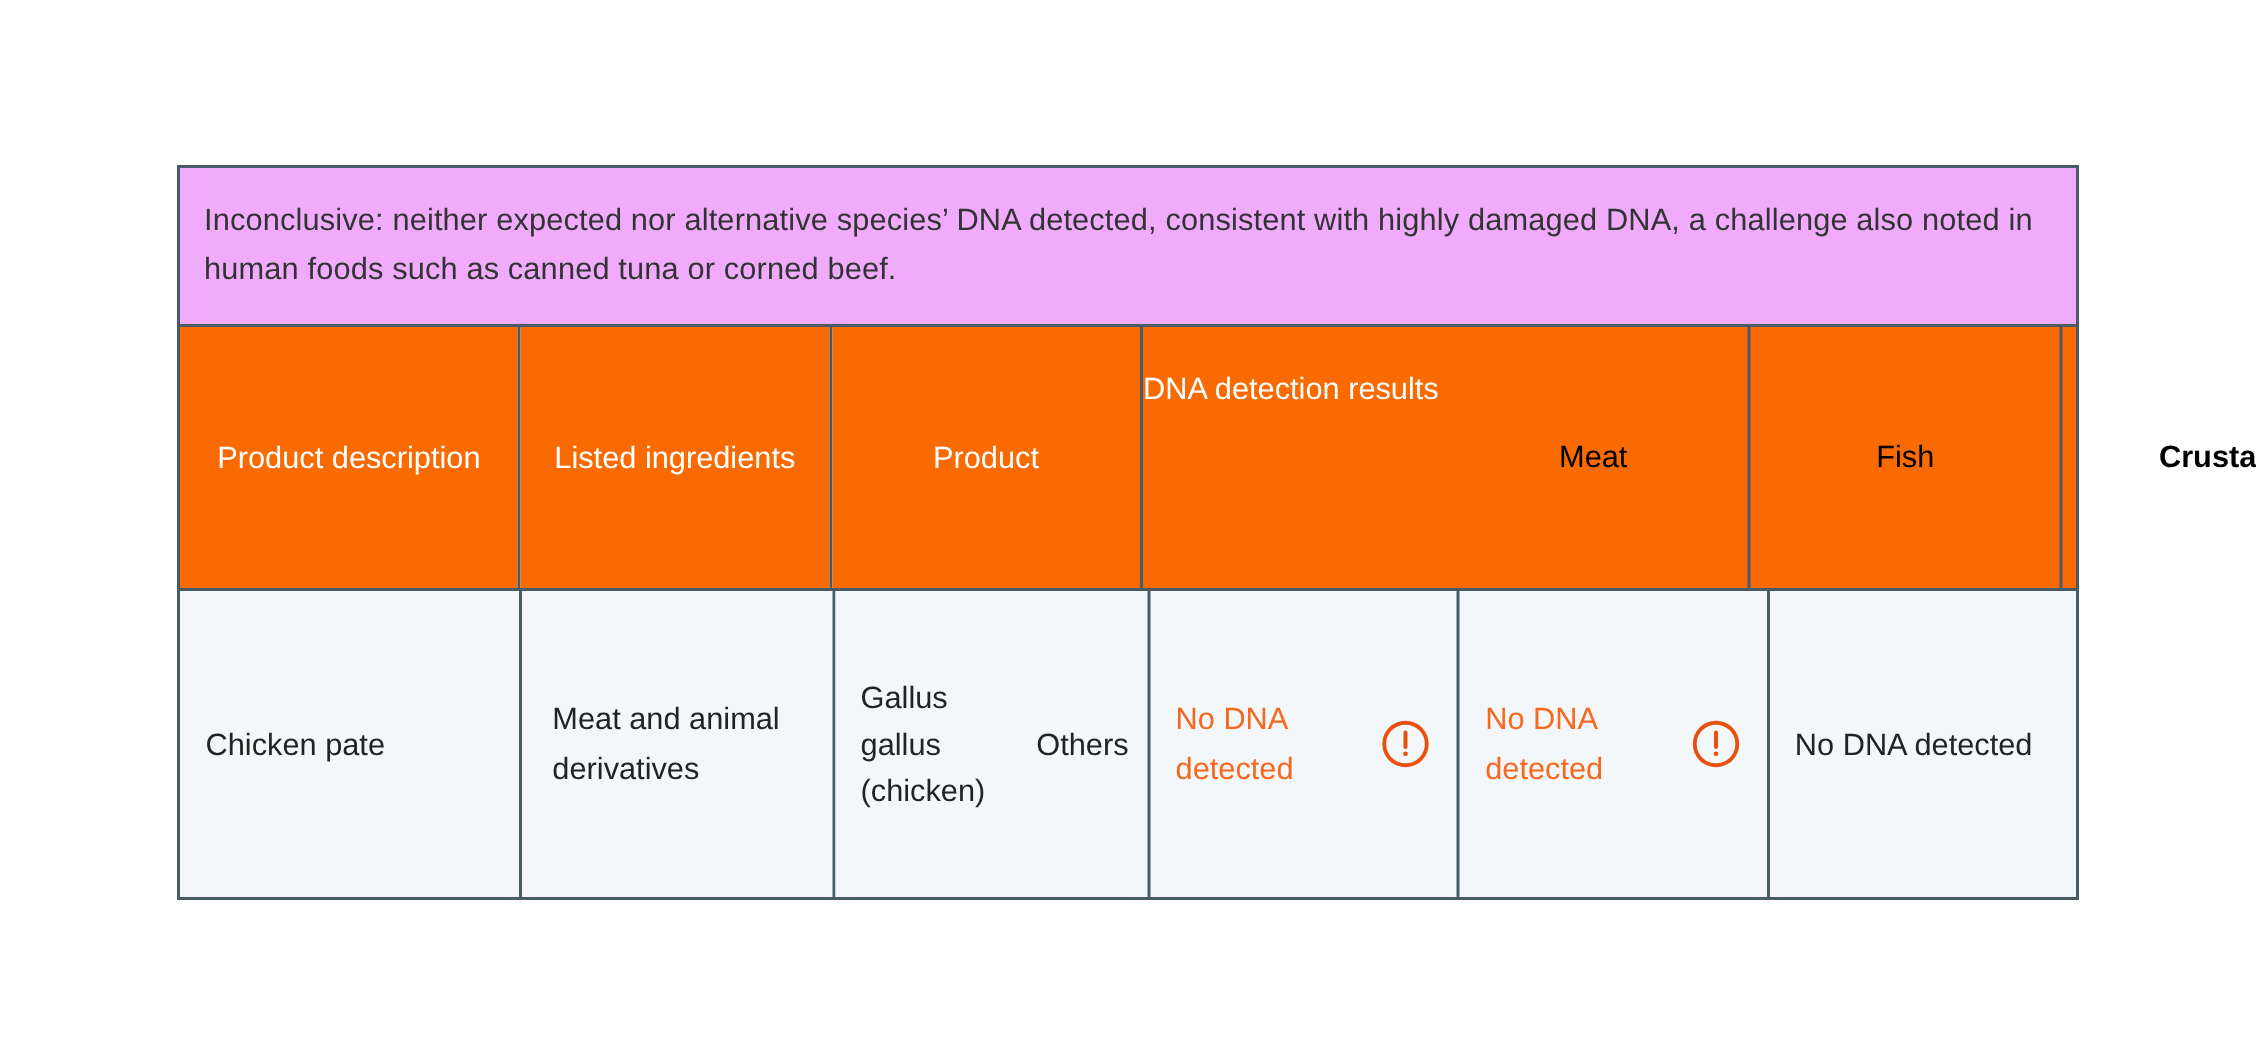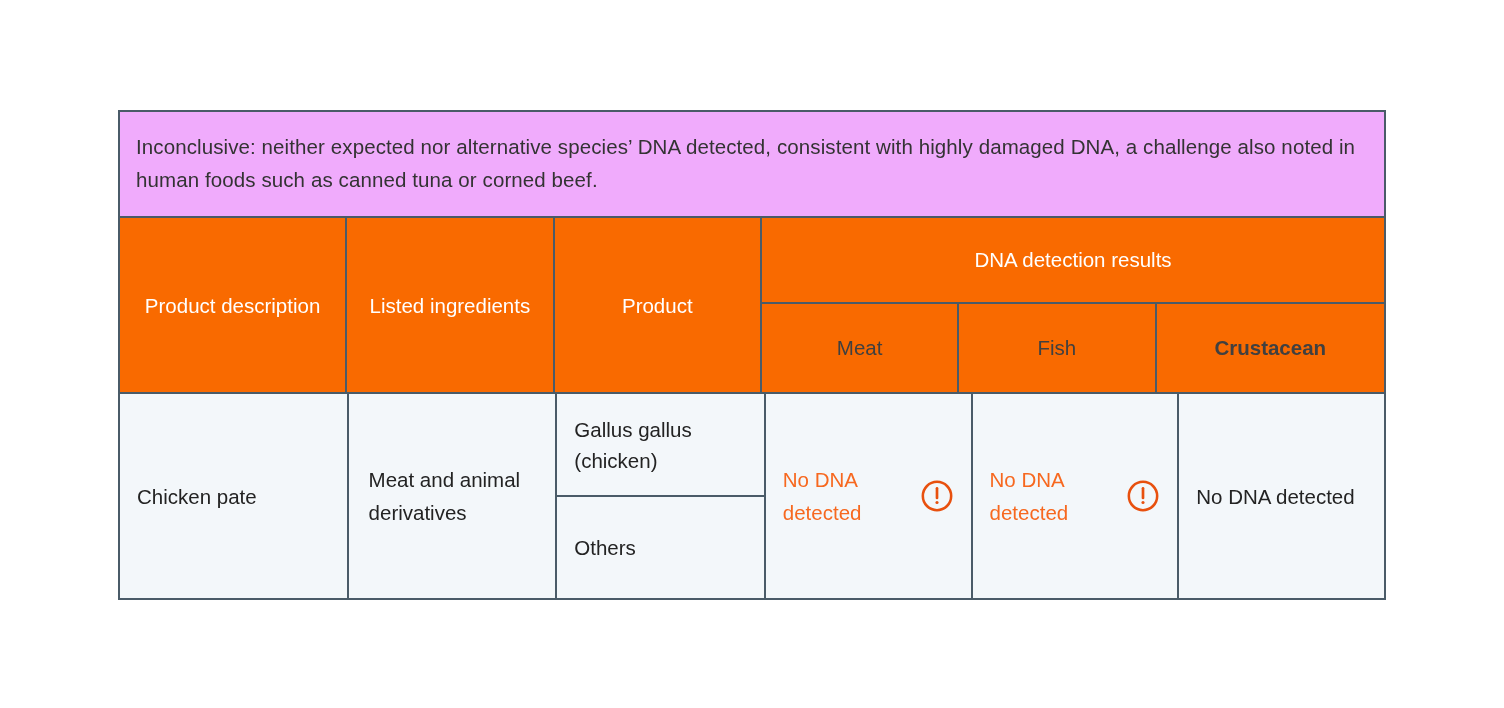--- a/index.html
+++ b/index.html
@@ -66,42 +66,42 @@
   .col-expected  { width: 208px; }
   .col-dnagroup  { width: 622px; }
 
   .vdiv { width: 2px; background: #4a5b68; flex: none; }
   .hdiv { height: 2px; background: #4a5b68; }
 
   .header-block > .h-cell { min-height: 174px; }
 
   .dna-group {
     display: flex;
-    flex-direction: column;
+    flex-direction: row;
     background: #F96A00;
   }
   .dna-title {
     flex: none;
     height: 84px;
     display: flex;
     align-items: center;
     justify-content: center;
     color: #ffffff;
     font-size: 20.5px;
   }
   .dna-subrow {
     flex: 1 1 auto;
     display: flex;
     align-items: stretch;
   }
   .sub-cell {
     display: flex;
     align-items: center;
     justify-content: center;
-    color: #404040;
+    color: #000000;
     font-size: 20.5px;
     box-sizing: border-box;
   }
   .sub-meat  { width: 206px; }
   .sub-fish  { width: 206px; }
   .sub-crust { width: 240px; font-weight: bold; }
 
   
   .body-row {
     display: flex;
@@ -118,21 +118,21 @@
     display: flex;
     align-items: center;
     padding: 0 17px;
   }
   .b-product  { width: 228px; }
   .b-listed   { width: 208px; padding-left: 20px; }
 
   .expected-stack {
     width: 208px;
     display: flex;
-    flex-direction: column;
+    flex-direction: row;
     background: #F3F7FA;
   }
   .expected-sub {
     flex: 1 1 0;
     display: flex;
     align-items: center;
     padding: 0 17px;
     font-size: 20.5px;
     line-height: 31px;
     color: #232323;

